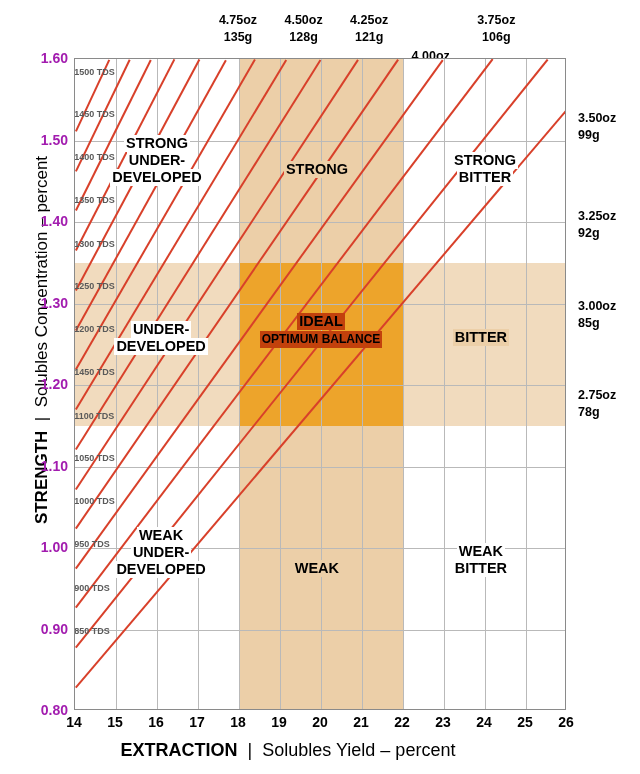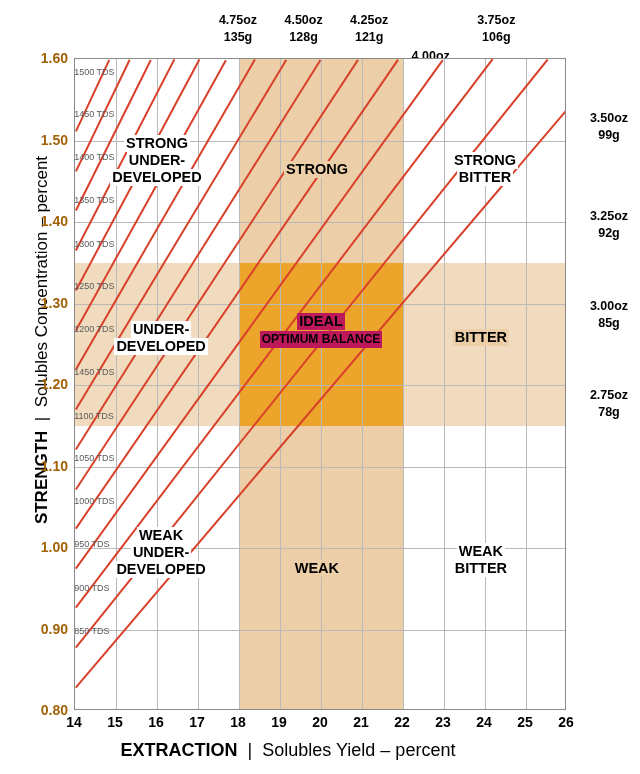--- a/index.html
+++ b/index.html
@@ -67,21 +67,21 @@
   }
 
   
   .ytick {
     position: absolute;
     right: 566px;
     width: 60px;
     text-align: right;
     font-size: 14px;
     font-weight: bold;
-    color: #a16207;
+    color: #a21caf;
   }
   .xtick {
     position: absolute;
     top: 714px;
     width: 40px;
     text-align: center;
     font-size: 14px;
     font-weight: bold;
   }
 
@@ -106,21 +106,21 @@
     text-align: center;
     font-size: 18px;
     font-weight: bold;
   }
   .xlabel .thin { font-weight: normal; }
 
   
   .tds {
     position: absolute;
     font-size: 9px;
-    font-weight: normal;
+    font-weight: bold;
     color: #5a5a5a;
     white-space: nowrap;
     background: rgba(255,255,255,0.0);
   }
 
   
   .brew-key {
     position: absolute;
     left: 80px;
     top: 4px;
@@ -136,21 +136,21 @@
     font-size: 12.5px;
     font-weight: bold;
     line-height: 17px;
   }
 
   
   .right-ratio {
     position: absolute;
     left: 578px;
     width: 62px;
-    text-align: center;
+    text-align: left;
     font-size: 12.5px;
     font-weight: bold;
     line-height: 17px;
   }
 
   
   .region {
     position: absolute;
     text-align: center;
     font-size: 14.5px;
@@ -158,21 +158,21 @@
     line-height: 17px;
     color: #000;
     white-space: nowrap;
   }
   .region span.bg {
     background: #ffffff;
     padding: 0 2px;
     display: inline-block;
   }
   .region.onband span.bg { background: #eccfa8; }
-  .region.onideal span.bg { background: #be185d; }
+  .region.onideal span.bg { background: #c2410c; }
   .region .sub { font-size: 12px; }
 </style>
 </head>
 <body>
 
 <div id="root">
 
 
   <div id="top-ratios">
       <div class="top-ratio" style="left: 203px;">

